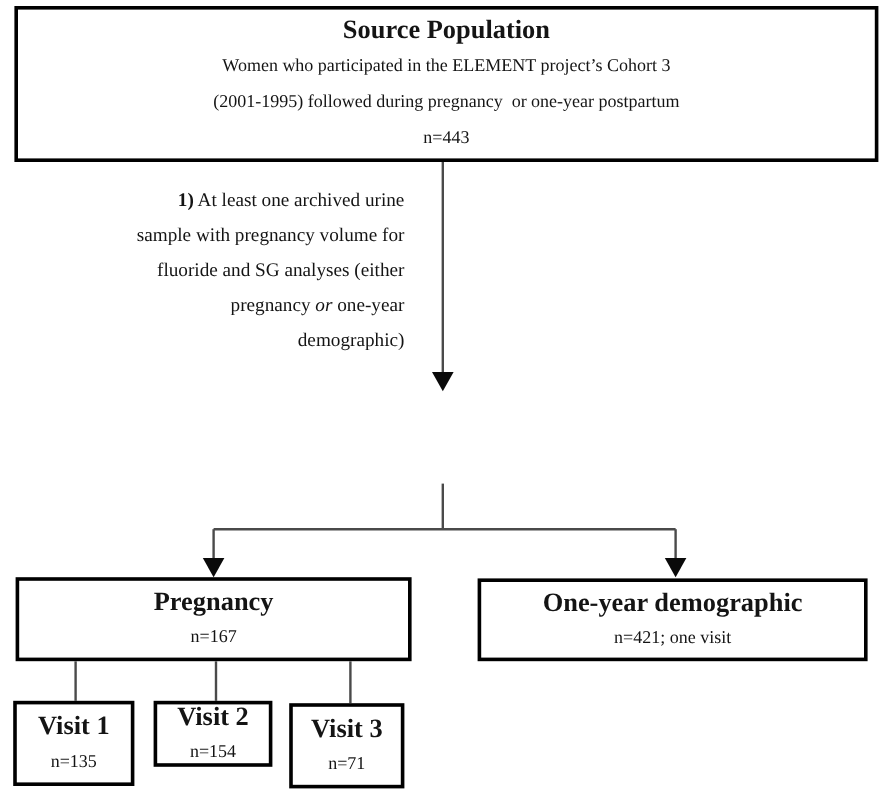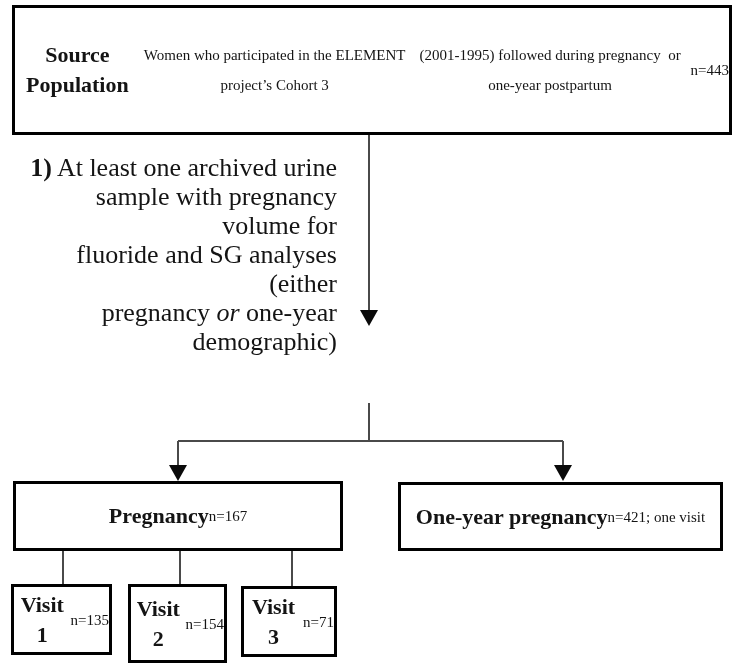--- a/index.html
+++ b/index.html
@@ -22,21 +22,21 @@
     width: 738px; height: 663px;
     z-index: 0;
   }
   .connectors line { stroke-width: 2; }
   .box {
     position: absolute;
     box-sizing: border-box;
     border: 3px solid #000000;
     background: #ffffff;
     display: flex;
-    flex-direction: row;
+    flex-direction: column;
     justify-content: center;
     align-items: center;
     text-align: center;
     z-index: 1;
   }
   .box .title {
     font-weight: bold;
     font-size: 22px;
     line-height: 30px;
     white-space: pre-wrap;
@@ -44,25 +44,25 @@
   .box .t {
     font-size: 15px;
     line-height: 30px;
     white-space: pre-wrap;
   }
   .box-source     { left: 12px;  top: 5px;   width: 720px; height: 130px; }
   .box-study      { left: 278px; top: 326px; width: 180px; height: 77px; }
   .box-pregnancy  { left: 13px;  top: 481px; width: 330px; height: 70px; }
   .box-postpartum { left: 398px; top: 482px; width: 325px; height: 69px; }
   .box-visit1     { left: 11px;  top: 584px; width: 101px; height: 71px; }
-  .box-visit2     { left: 128px; top: 584px; width: 99px;  height: 79px; }
+  .box-visit2     { left: 128px; top: 584px; width: 99px;  height: 55px; }
   .box-visit3     { left: 241px; top: 586px; width: 96px;  height: 71px; }
   .note {
     position: absolute;
-    font-size: 26px;
+    font-size: 16px;
     line-height: 29px;
     z-index: 1;
   }
   .note .t { white-space: pre-wrap; }
   .note b { font-weight: bold; }
   .note i { font-style: italic; margin-top: 18px; }
   .note-1 { left: 30px;  top: 153px; width: 307px; text-align: right; }
   .note-2 { left: 398px; top: 243px; width: 335px; text-align: left; }
 </style>
 </head>
@@ -104,21 +104,21 @@
   </div>
 
 
 
   <div class="box box-pregnancy">
     <div class="title">Pregnancy</div>
     <div class="t">n=167</div>
   </div>
 
   <div class="box box-postpartum">
-    <div class="title">One-year pregnancy</div>
+    <div class="title">One-year demographic</div>
     <div class="t">n=421; one visit</div>
   </div>
 
   <div class="box box-visit1">
     <div class="title">Visit 1</div>
     <div class="t">n=135</div>
   </div>
 
   <div class="box box-visit2">
     <div class="title">Visit 2</div>

